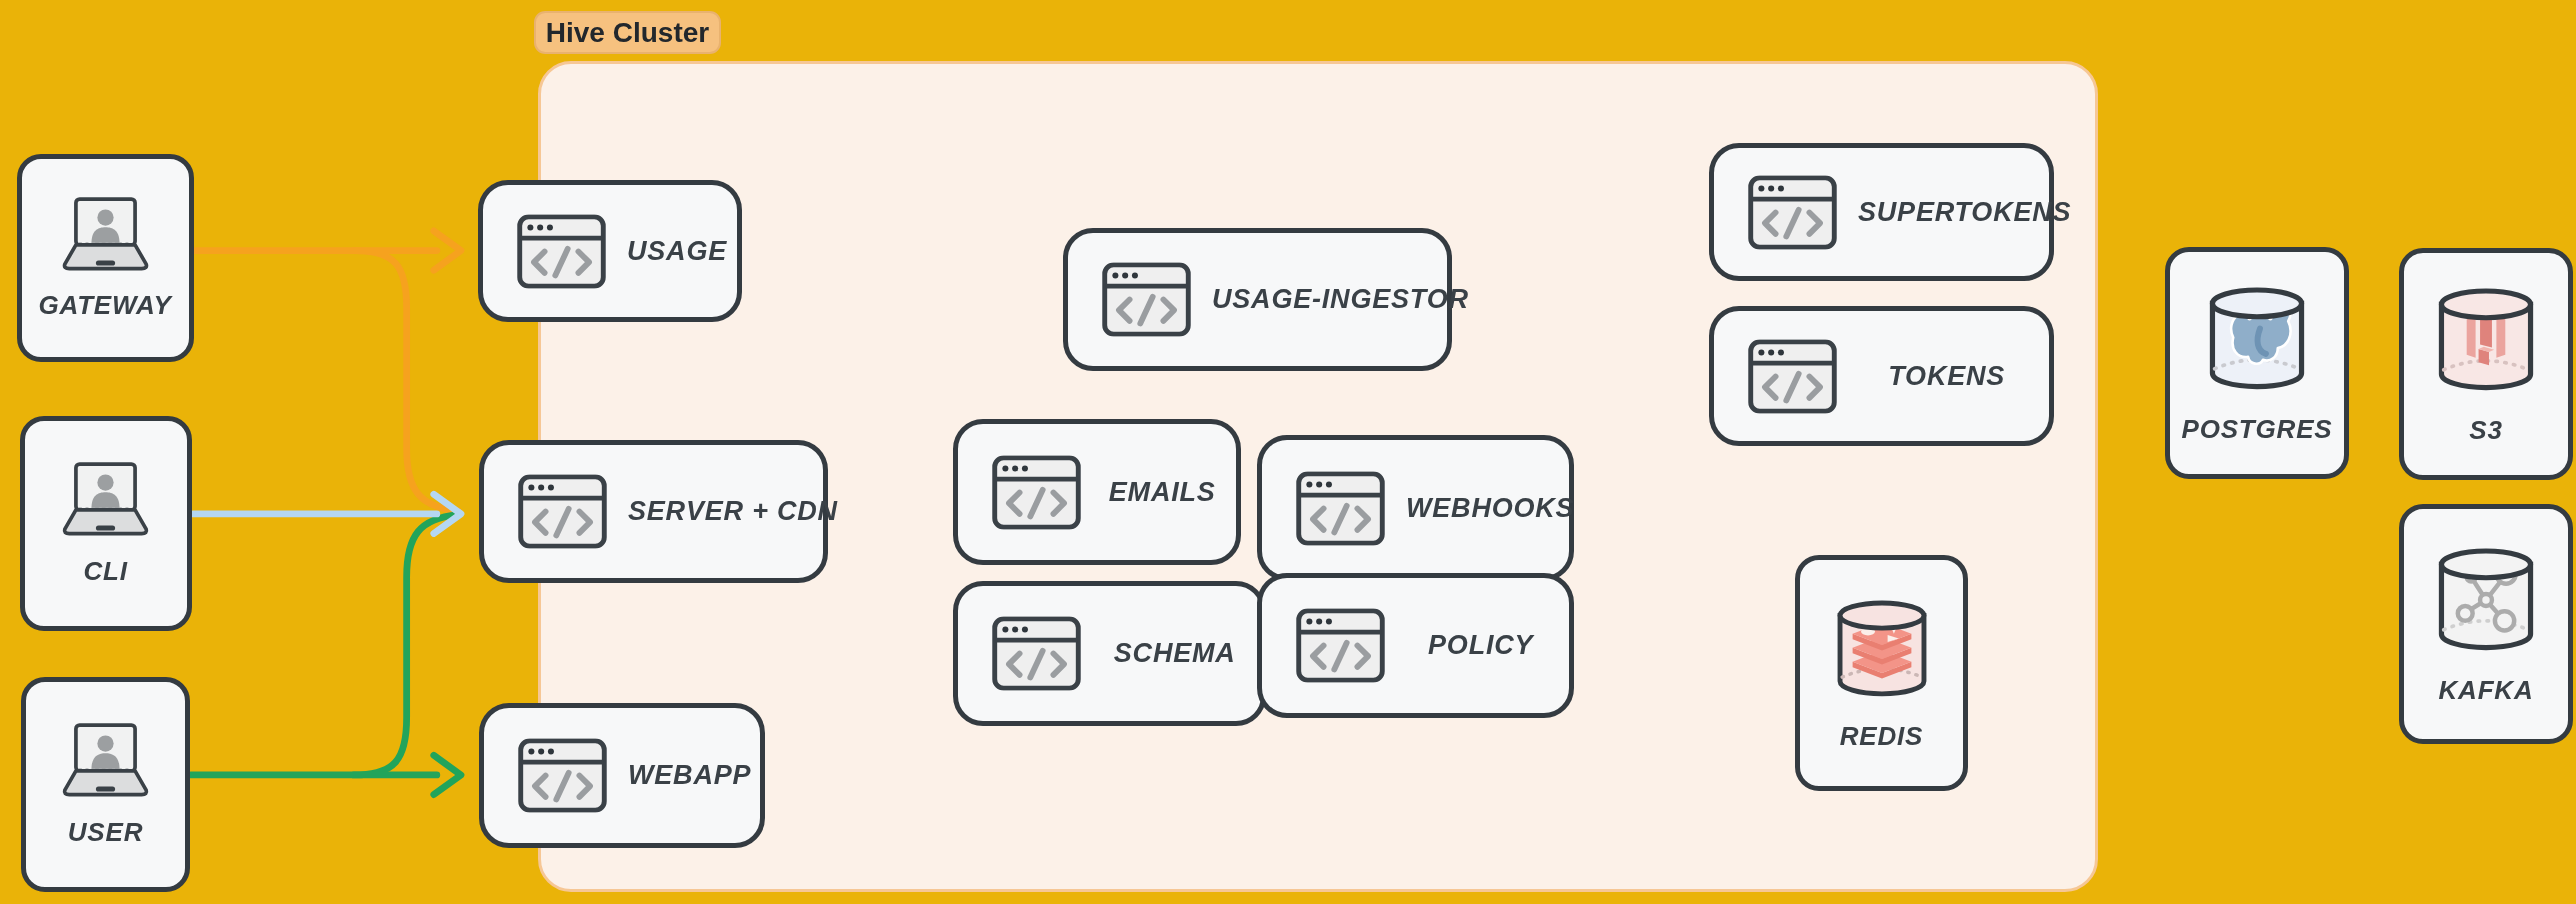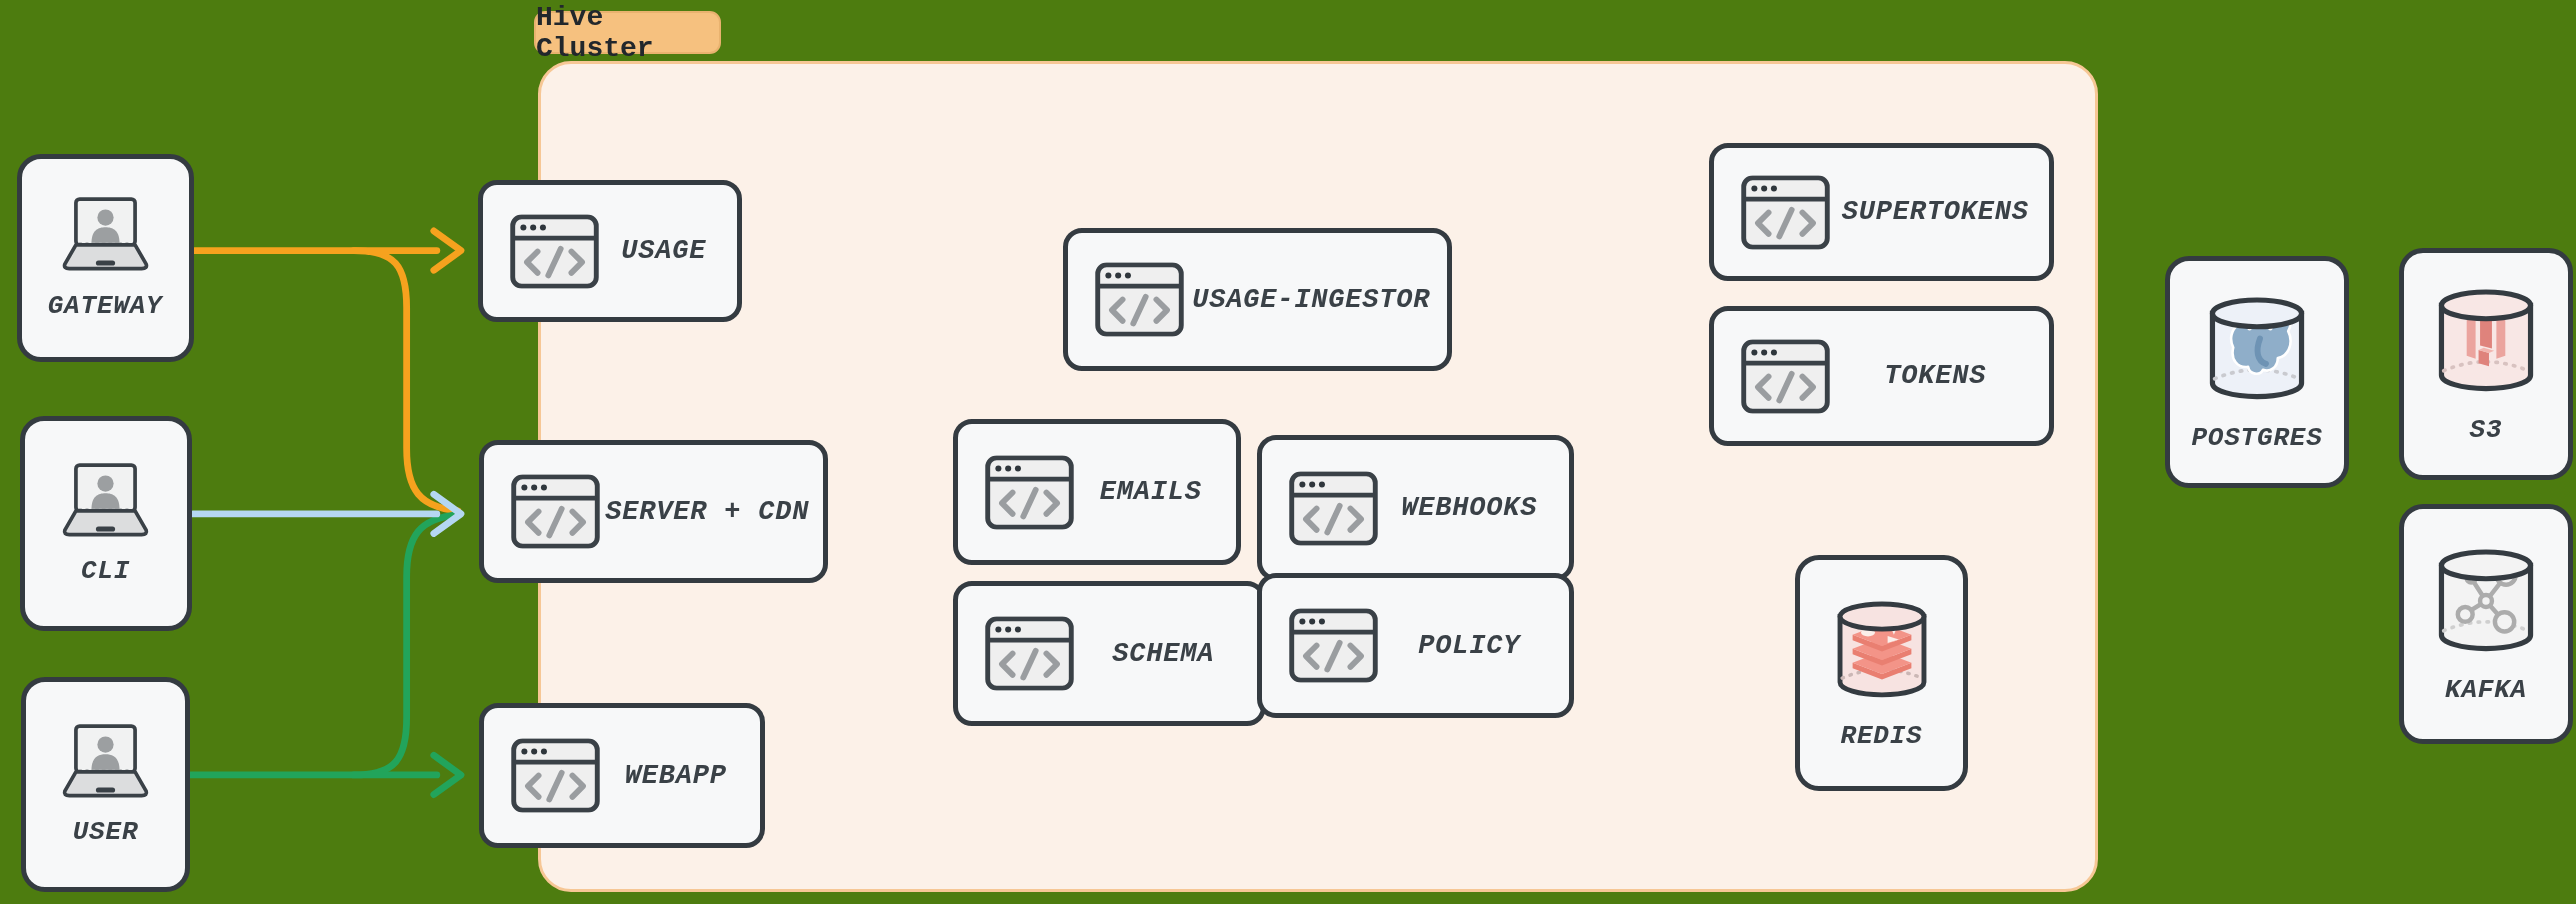--- a/index.html
+++ b/index.html
@@ -1,21 +1,21 @@
 <!DOCTYPE html>
 <html style="font-size:12px"><head>
 <meta charset="utf-8">
 <style>
   * { box-sizing: border-box; }
   html,body { margin:0; padding:0; background:#000; }
   #canvas {
     position: relative;
     width: 2576px; height: 904px;
-    background: #4d7c0f;
-    font-family: Liberation Mono, monospace;
+    background: #eab308;
+    font-family: Liberation Sans, sans-serif;
     overflow: hidden;
   }
   .cluster {
     position: absolute; left: 538px; top: 61px; width: 1560px; height: 831px;
     background: #FCF1E8;
     border: 3px solid #F6C795;
     border-radius: 33px;
   }
   .badge {
     position: absolute; left: 534px; top: 11.3px; width: 187px; height: 43px;
@@ -27,23 +27,23 @@
   }
   .edge-layer { position: absolute; left:0; top:0; pointer-events: none; }
   .edge-layer path { fill: none; stroke-width: 9; stroke-linecap: round; stroke-linejoin: round; }
   .node {
     position: absolute;
     background: #F7F8F9;
     border: 5.3px solid #343B41;
     display: flex;
   }
   .node.svc {
-    border-radius: 19px;
+    border-radius: 30px;
     flex-direction: row; align-items: center;
-    padding-left: 27px; gap: 5px;
+    padding-left: 34px; gap: 21px;
   }
   .node.svc .lbl { flex: 1; text-align: center; padding-right: 13.6px; }
   .node.col {
     border-radius: 24px;
     flex-direction: column; align-items: center; justify-content: center;
     gap: 13.6px;
     margin-top: 8px;
   }
   .lbl {
     font-style: italic; font-weight: 600; font-size: 27px;
@@ -257,21 +257,21 @@
       </svg>
     <div class="lbl">REDIS</div>
   </div>
   <div class="node svc" style="left:1709px;top:306px;width:345px;height:140px">
     <svg class="icon-win" viewBox="0 0 118 99" width="89" height="75">
         <use href="#sym-window"></use>
       </svg>
     <div class="lbl">TOKENS</div>
   </div>
 
-  <div class="node col" style="left:2165px;top:248px;width:184px;height:232px">
+  <div class="node col" style="left:2165px;top:239px;width:184px;height:232px">
     <svg class="icon-db" viewBox="0 0 138 158" width="104" height="119">
         <use href="#sym-db-postgres"></use>
       </svg>
     <div class="lbl">POSTGRES</div>
   </div>
   <div class="node col" style="left:2399px;top:240px;width:174px;height:232px">
     <svg class="icon-db" viewBox="0 0 138 158" width="104" height="119">
         <use href="#sym-db-s3"></use>
       </svg>
     <div class="lbl">S3</div>

